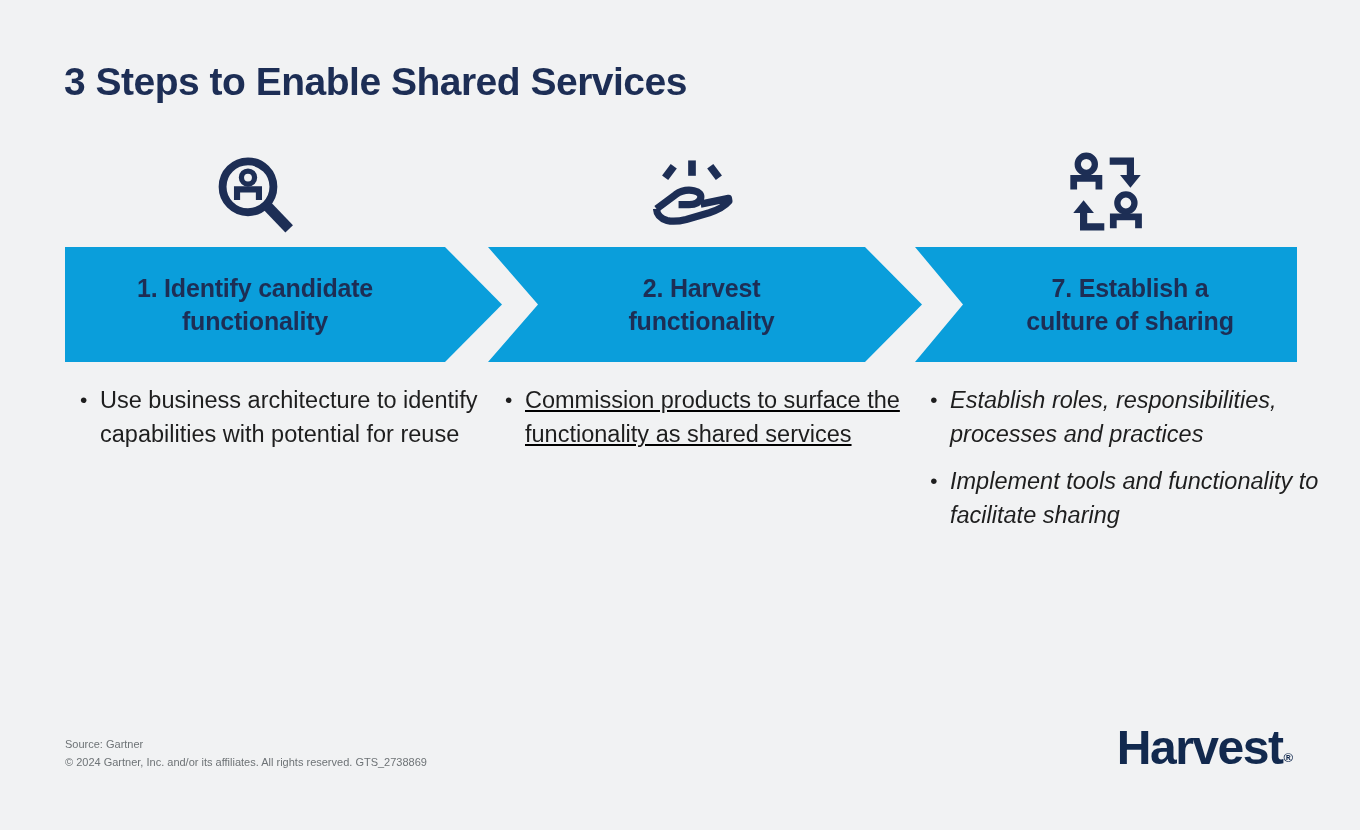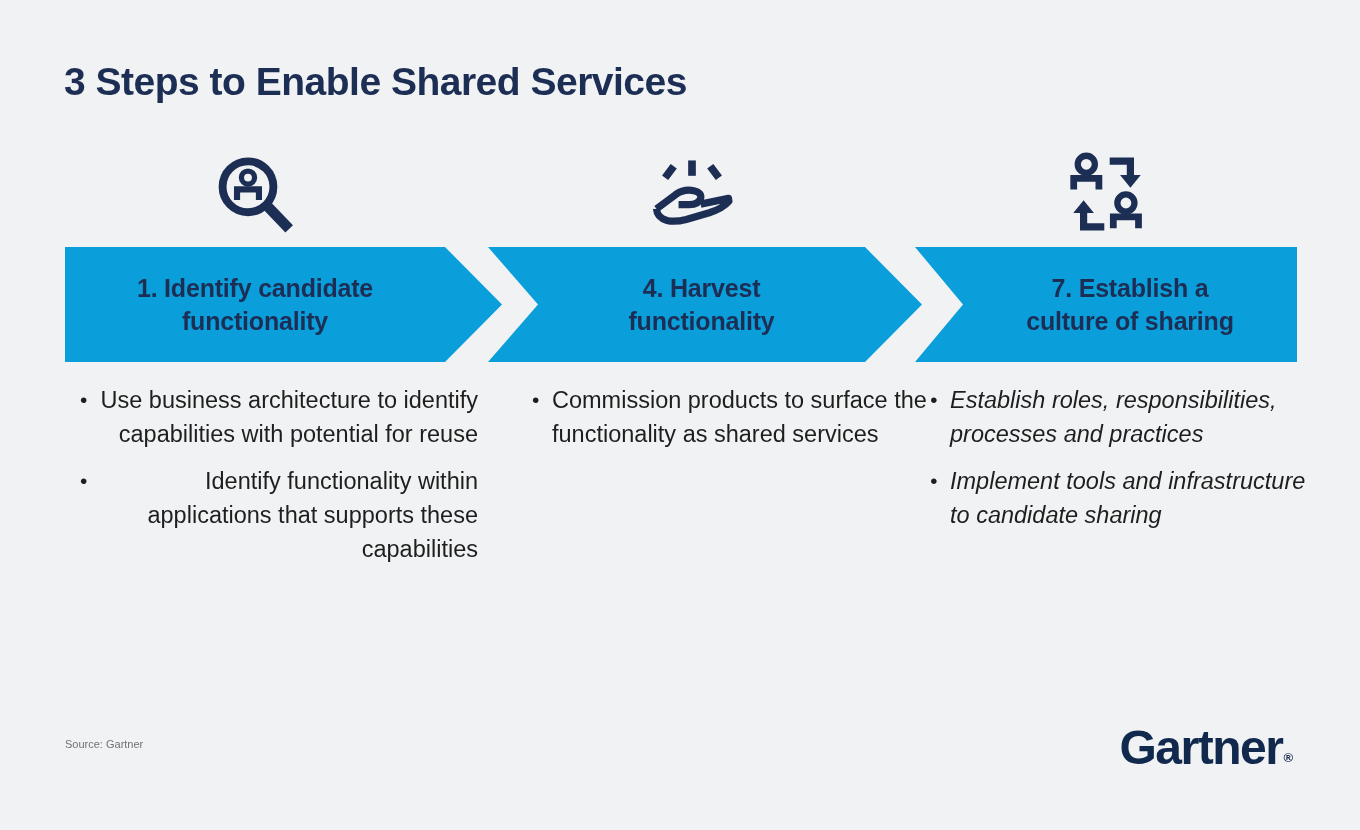--- a/index.html
+++ b/index.html
@@ -52,22 +52,22 @@
     clip-path:polygon(0 0, calc(100% - 57px) 0, 100% 50%, calc(100% - 57px) 100%, 0 100%, 50px 50%);
     padding-left:50px;padding-right:57px;
   }
   .banner-3{
     left:915px;width:382px;
     clip-path:polygon(0 0, 100% 0, 100% 100%, 0 100%, 48px 50%);
     padding-left:48px;
   }
 
   .bullets{position:absolute;top:383px;width:400px;}
-  .bullets-1{left:78px;text-align:right;}
-  .bullets-2{left:530px;}
+  .bullets-1{left:78px;}
+  .bullets-2{left:503px;text-decoration:underline;}
   .bullets-3{left:928px;font-style:italic;}
   .bullet{
     position:relative;padding-left:22px;
     font-size:23.5px;line-height:34px;color:var(--body_text);
     margin-bottom:13px;
   }
   .bullet::before{
     content:"•";position:absolute;left:2px;top:0;
     font-size:21px;color:var(--body_text);
   }
@@ -126,39 +126,39 @@
       <path class="ic-stroke" d="M47 86.5 L24 86.5 L24 70" stroke-width="8"></path>
       <polygon points="12.5,71 35.5,71 24,57" fill="#1d2e55"></polygon>
     </svg>
   </div>
 
   <div class="banner banner-1">
     <div class="step-title">1. Identify candidate
 functionality</div>
   </div>
   <div class="banner banner-2">
-    <div class="step-title">4. Harvest
+    <div class="step-title">2. Harvest
 functionality</div>
   </div>
   <div class="banner banner-3">
     <div class="step-title">7. Establish a
 culture of sharing</div>
   </div>
 
   <div class="bullets bullets-1">
     <div class="bullet">Use business architecture to identify capabilities with potential for reuse</div>
-    <div class="bullet">Identify functionality within applications that supports these capabilities</div>
   </div>
   <div class="bullets bullets-2">
     <div class="bullet">Commission products to surface the functionality as shared services</div>
   </div>
   <div class="bullets bullets-3">
     <div class="bullet">Establish roles, responsibilities, processes and practices</div>
-    <div class="bullet">Implement tools and infrastructure to candidate sharing</div>
+    <div class="bullet">Implement tools and functionality to facilitate sharing</div>
   </div>
 
   <div class="footer">
     <div>Source: Gartner</div>
+    <div>© 2024 Gartner, Inc. and/or its affiliates. All rights reserved. GTS_2738869</div>
   </div>
 
-  <div class="gartner-logo"><span>Gartner</span><span class="reg">®</span></div>
+  <div class="gartner-logo"><span>Harvest</span><span class="reg">®</span></div>
 
 </div>
 
 </body></html>

